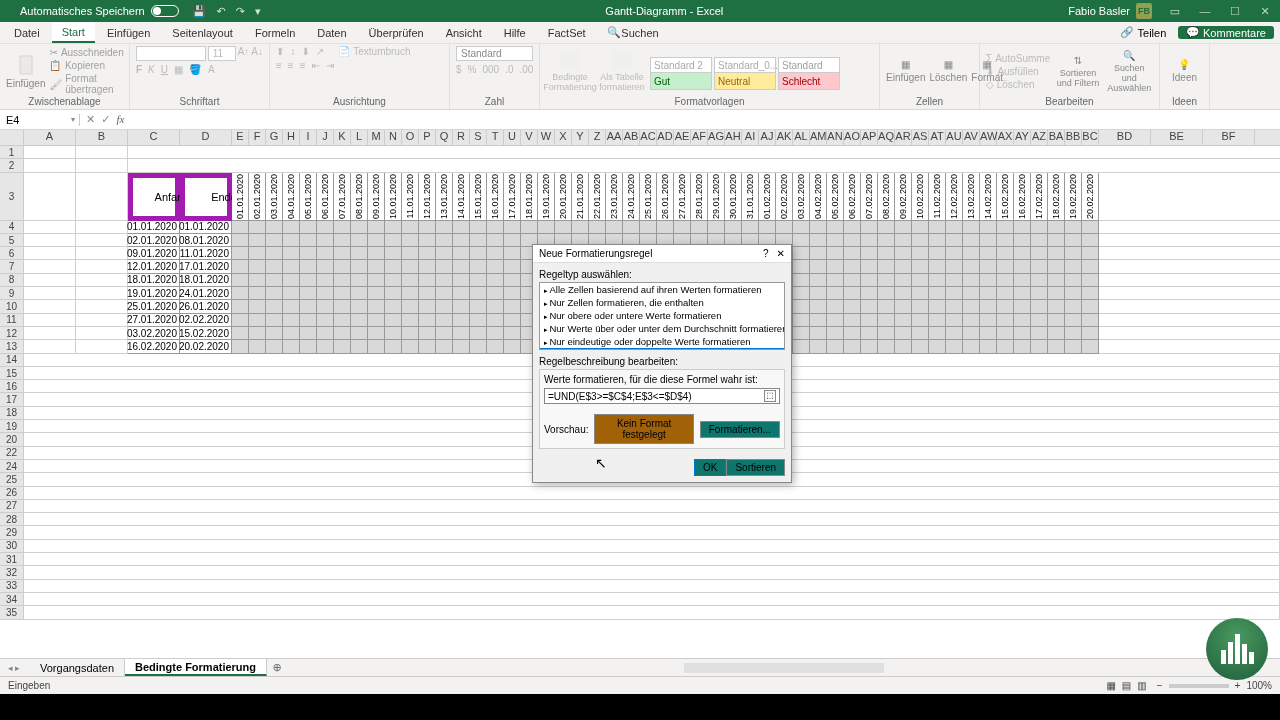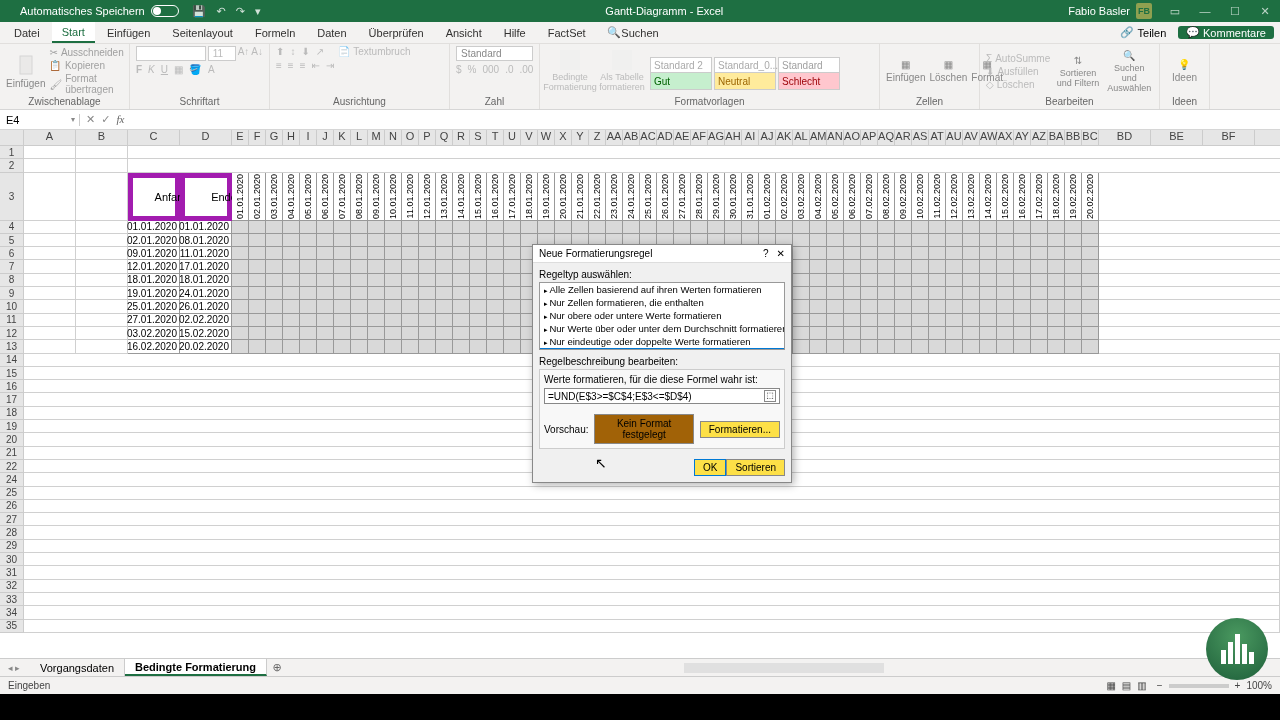--- a/index.html
+++ b/index.html
@@ -95,21 +95,21 @@
 .dialog .body { padding: 6px; }
 .dialog .section-label { font-size: 10px; margin-bottom: 2px; }
 .dialog .rule-list { border: 1px solid #999; background: #fff; height: 68px; overflow: hidden; }
 .dialog .rule-list .item { padding: 1px 4px; cursor: pointer; font-size: 9.5px; white-space: nowrap; }
 .dialog .rule-list .item::before { content: '▸ '; font-size: 7px; }
 .dialog .rule-list .item.selected { background: #0078d4; color: #fff; }
 .dialog .formula-input { width: 100%; border: 1px solid #888; padding: 1px 3px; font-size: 10px; background: #fff; display: flex; justify-content: space-between; align-items: center; }
 .dialog .formula-input .collapse { border: 1px solid #888; width: 12px; height: 12px; font-size: 8px; text-align: center; }
 .dialog .preview-row { display: flex; align-items: center; gap: 6px; margin-top: 10px; }
 .dialog .preview-box { flex: 1; border: 1px solid #888; background: #a16207; text-align: center; padding: 3px; font-size: 10px; }
-.dialog .btn { border: 1px solid #888; background: #fde047; padding: 2px 8px; font-size: 10px; cursor: pointer; }
+.dialog .btn { border: 1px solid #888; background: #0f766e; padding: 2px 8px; font-size: 10px; cursor: pointer; }
 .dialog .btn.primary { border: 1px solid #0078d4; }
 .dialog .dlg-buttons { display: flex; justify-content: flex-end; gap: 0; margin-top: 10px; }
 
 
 .cursor { position: absolute; left: 595px; top: 455px; pointer-events: none; font-size: 14px; }
 
 
 .watermark { position: absolute; right: 12px; bottom: 40px; width: 62px; height: 62px; border-radius: 50%; background: radial-gradient(circle at 50% 30%, #4a9960, #1e5f3a); display: flex; align-items: center; justify-content: center; }
 .watermark .bars { display: flex; align-items: flex-end; gap: 2px; }
 .watermark .bars div { width: 5px; background: #fff; }
@@ -1175,24 +1175,20 @@
         </div>
         <div class="row">
           <div class="rh">19</div>
           <div class="rest" style="border-right:1px solid #d0d0d0"></div>
         </div>
         <div class="row">
           <div class="rh">20</div>
           <div class="rest" style="border-right:1px solid #d0d0d0"></div>
         </div>
         <div class="row">
-          <div class="rh">21</div>
-          <div class="rest" style="border-right:1px solid #d0d0d0"></div>
-        </div>
-        <div class="row">
           <div class="rh">22</div>
           <div class="rest" style="border-right:1px solid #d0d0d0"></div>
         </div>
         <div class="row">
           <div class="rh">24</div>
           <div class="rest" style="border-right:1px solid #d0d0d0"></div>
         </div>
         <div class="row">
           <div class="rh">25</div>
           <div class="rest" style="border-right:1px solid #d0d0d0"></div>

